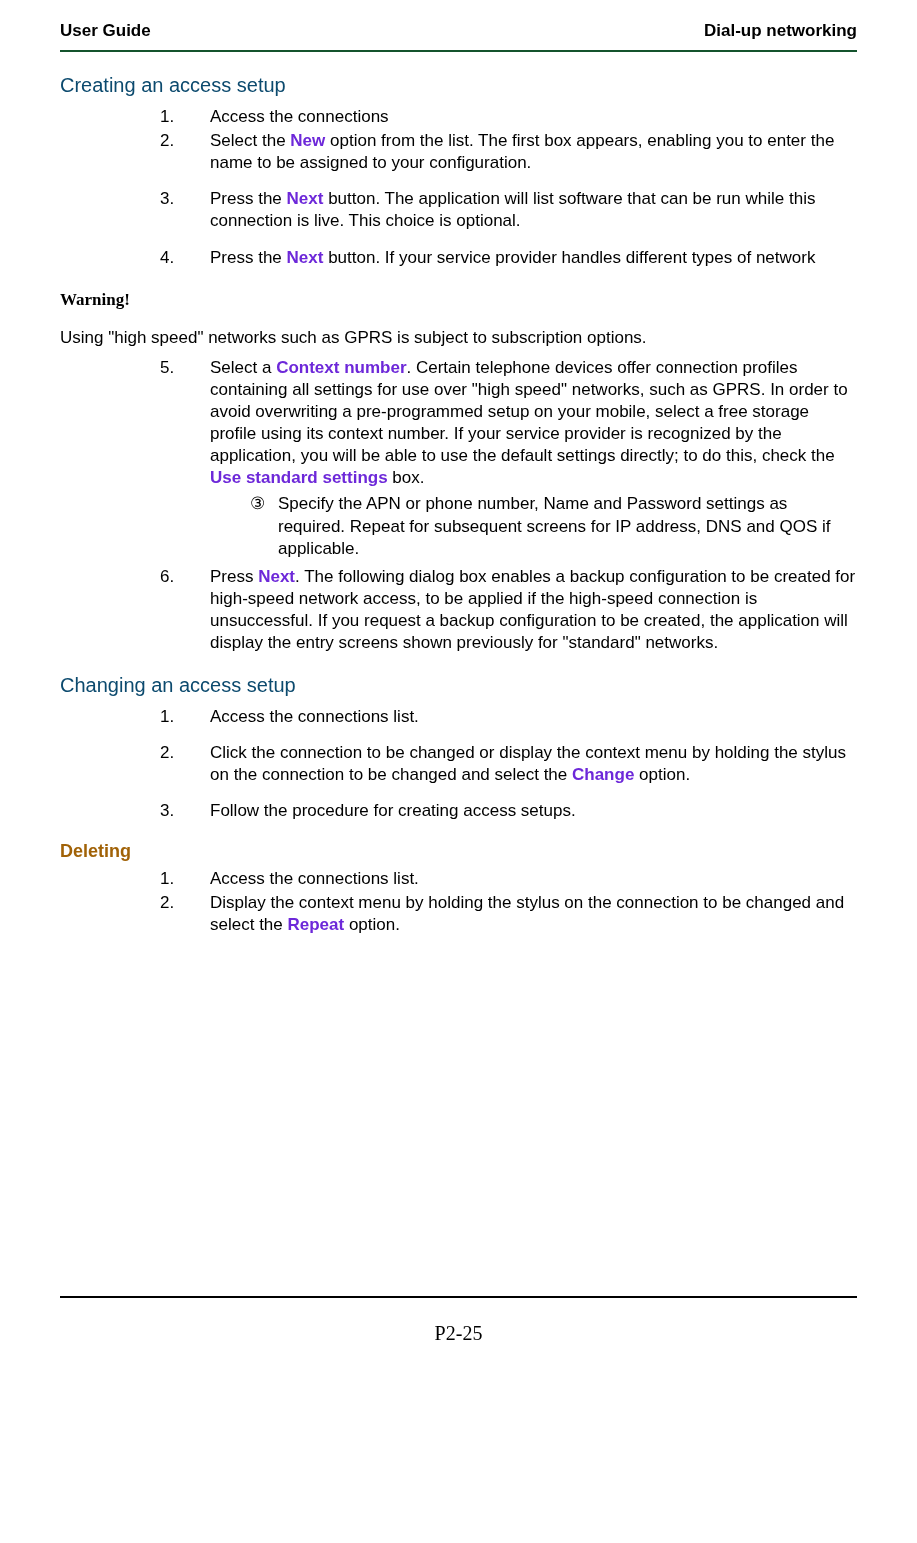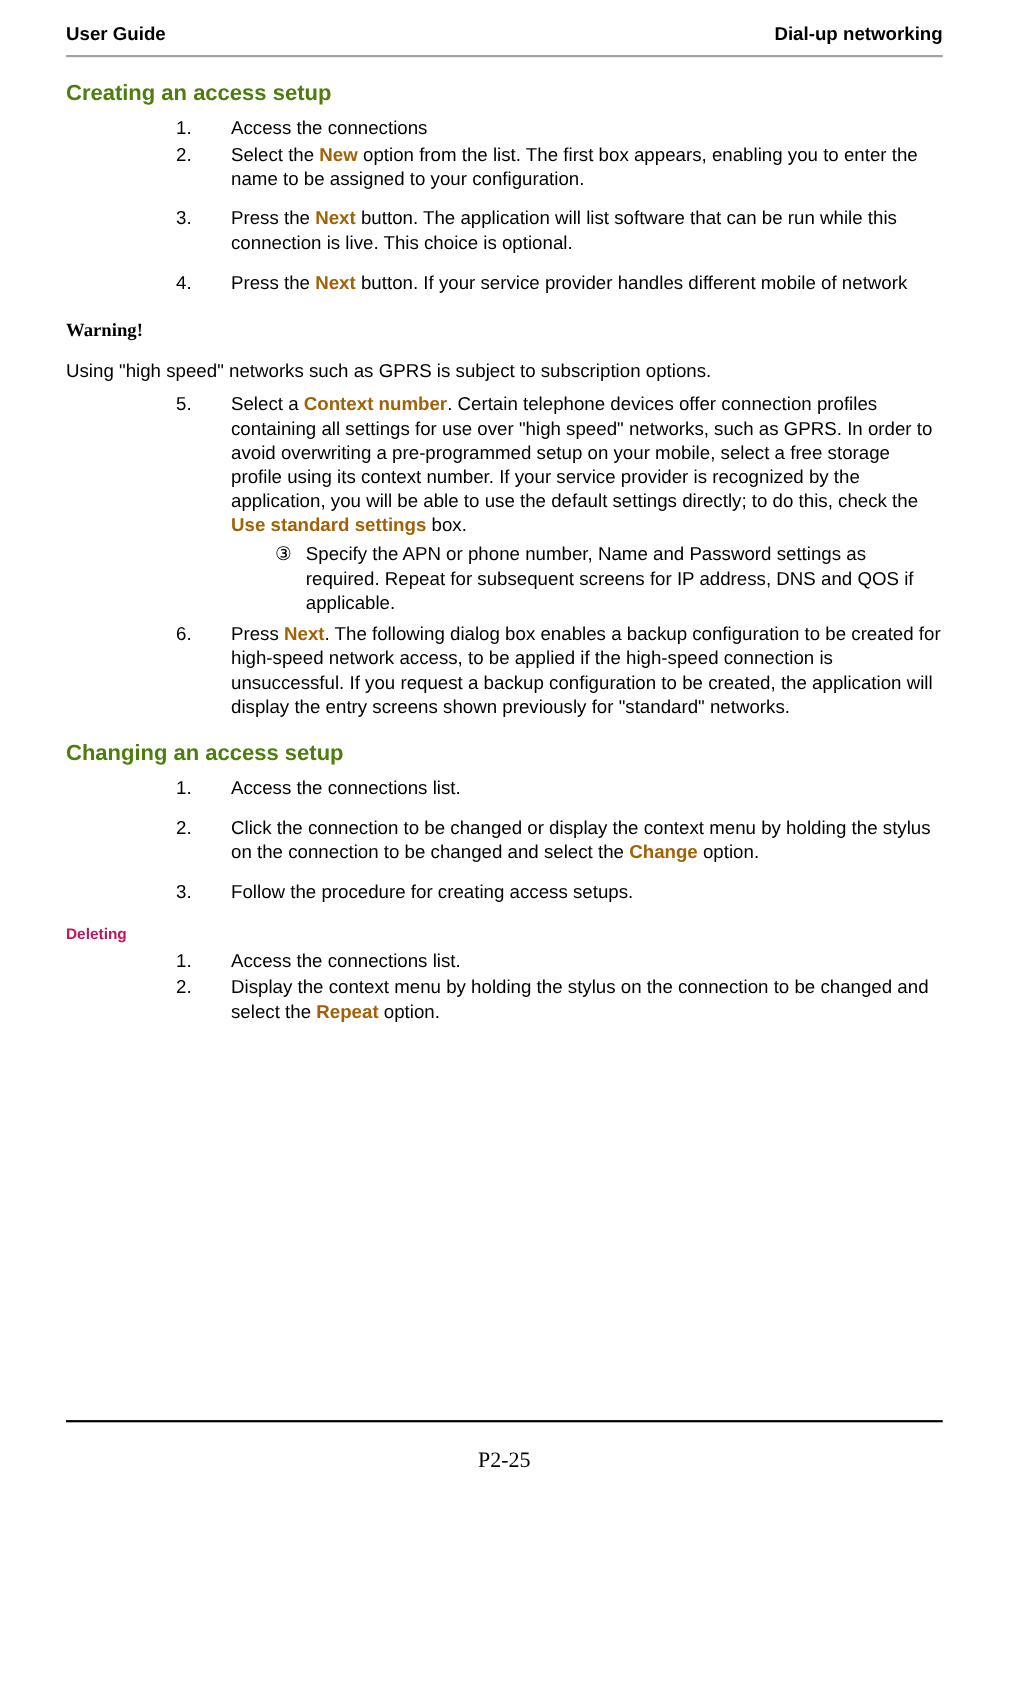--- a/index.html
+++ b/index.html
@@ -10,33 +10,33 @@
       font-size: 17px;
       line-height: 1.3;
       color: #000;
       background: #fff;
     }
     .header-row {
       display: flex;
       justify-content: space-between;
       font-weight: bold;
       padding-bottom: 8px;
-      border-bottom: 2px solid #a3a3a3;
+      border-bottom: 2px solid #14532d;
       margin-bottom: 20px;
     }
     .section-heading {
-      color: #4d7c0f;
-      font-weight: bold;
+      color: #0c4a6e;
+      font-weight: normal;
       font-size: 20px;
       margin: 18px 0 8px 0;
     }
     .sub-heading {
-      color: #be185d;
+      color: #a16207;
       font-weight: bold;
-      font-size: 14px;
+      font-size: 18px;
       margin: 18px 0 4px 0;
     }
     .list {
       margin-left: 100px;
     }
     .list-item {
       display: flex;
       margin-bottom: 2px;
     }
     .list-num {
@@ -51,21 +51,21 @@
     .circ-list {
       display: flex;
       margin-left: 40px;
       margin-top: 4px;
       margin-bottom: 4px;
     }
     .circ-marker {
       min-width: 28px;
     }
     .em-blue {
-      color: #a16207;
+      color: #6d28d9;
       font-weight: bold;
     }
     .warning-heading {
       font-weight: bold;
       margin: 20px 0 16px 0;
       font-family: Liberation Serif, serif;
     }
     .body-text {
       margin-bottom: 8px;
     }
@@ -104,21 +104,21 @@
   <div class="list-item spaced">
     <div class="list-num">3.</div>
     <div class="list-text">
       <span>Press the </span><span class="em-blue">Next</span><span> button. The application will list software that can be run while this connection is live. This choice is optional.</span>
     </div>
   </div>
 
   <div class="list-item spaced">
     <div class="list-num">4.</div>
     <div class="list-text">
-      <span>Press the </span><span class="em-blue">Next</span><span> button. If your service provider handles different mobile of network</span>
+      <span>Press the </span><span class="em-blue">Next</span><span> button. If your service provider handles different types of network</span>
     </div>
   </div>
 </div>
 
 <div class="warning-heading">Warning!</div>
 <div class="body-text">Using "high speed" networks such as GPRS is subject to subscription options.</div>
 
 <div class="list">
   <div class="list-item">
     <div class="list-num">5.</div>

